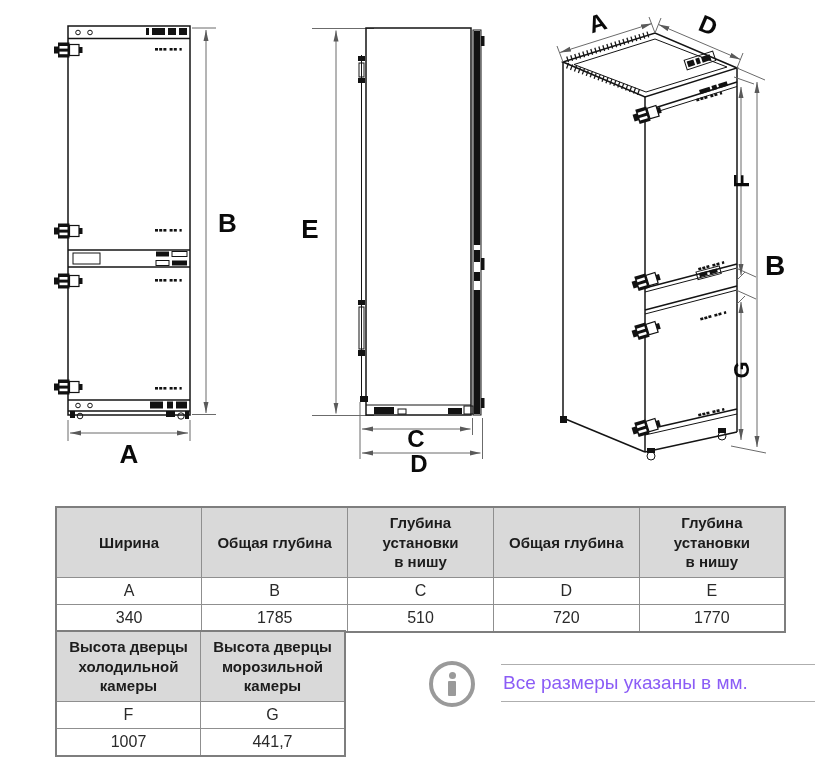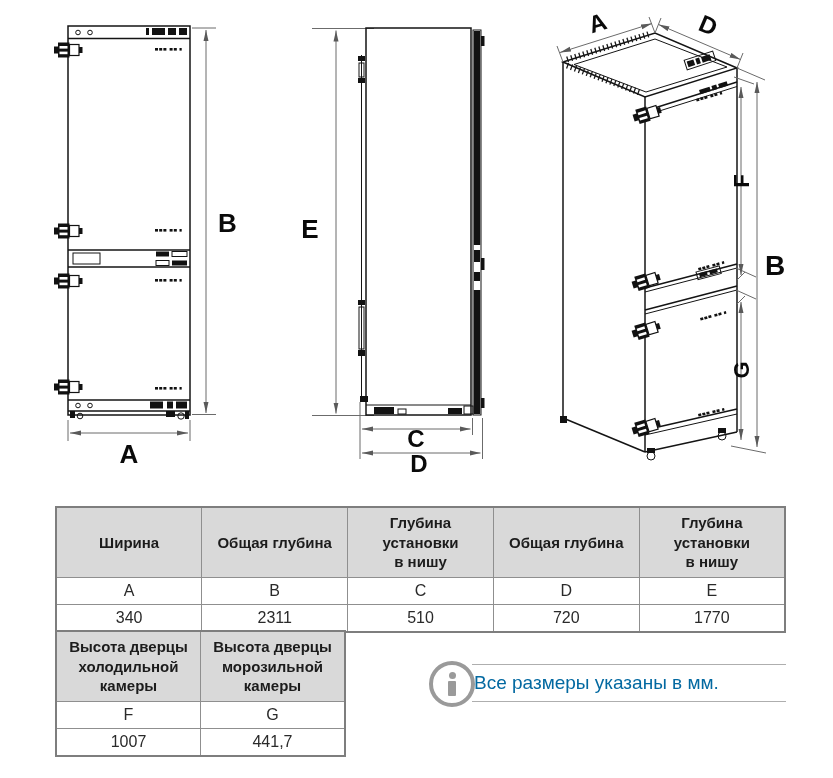--- a/index.html
+++ b/index.html
@@ -16,23 +16,23 @@
   #table-dimensions { left:55px; top:506px; width:731px; }
   #table-doors      { left:55px; top:630px; width:291px; }
   #table-dimensions th { height:34px; }
   #table-doors th { height:52px;margin-top:17px; }
 
   .info-icon { position:absolute; left:429px; top:661px; width:38px; height:38px;
                border:4px solid #9a9a9a; border-radius:50%;
                display:flex; flex-direction:column; align-items:center; justify-content:center; }
   .info-icon .dot  { width:7px; height:7px; background:#9a9a9a; border-radius:50%; }
   .info-icon .stem { width:8px; height:15px; background:#9a9a9a; margin-top:2px; border-radius:1px; }
-  .note-text { position:absolute; left:472px; top:664px; width:312px;
+  .note-text { position:absolute; left:501px; top:664px; width:312px;
                border-top:1px solid #aeaeae; border-bottom:1px solid #aeaeae;
-               padding:7px 0 7px 2px; font-size:19px; line-height:22px; color:#0369a1; }
+               padding:7px 0 7px 2px; font-size:19px; line-height:22px; color:#8b5cf6; }
 </style>
 </head>
 <body>
 
 <div class="page">
 
   
   <svg width="833" height="492" viewBox="0 0 833 492">
     <defs>
       <marker id="ah" markerWidth="12" markerHeight="7" refX="11" refY="3" orient="auto-start-reverse" markerUnits="userSpaceOnUse">
@@ -264,21 +264,21 @@
       </tr>
       <tr>
         <td>A</td>
         <td>B</td>
         <td>C</td>
         <td>D</td>
         <td>E</td>
       </tr>
       <tr>
         <td>340</td>
-        <td>2311</td>
+        <td>1785</td>
         <td>510</td>
         <td>720</td>
         <td>1770</td>
       </tr>
     </tbody>
   </table>
 
   
   <table id="table-doors" class="dim-table">
     <tbody>

